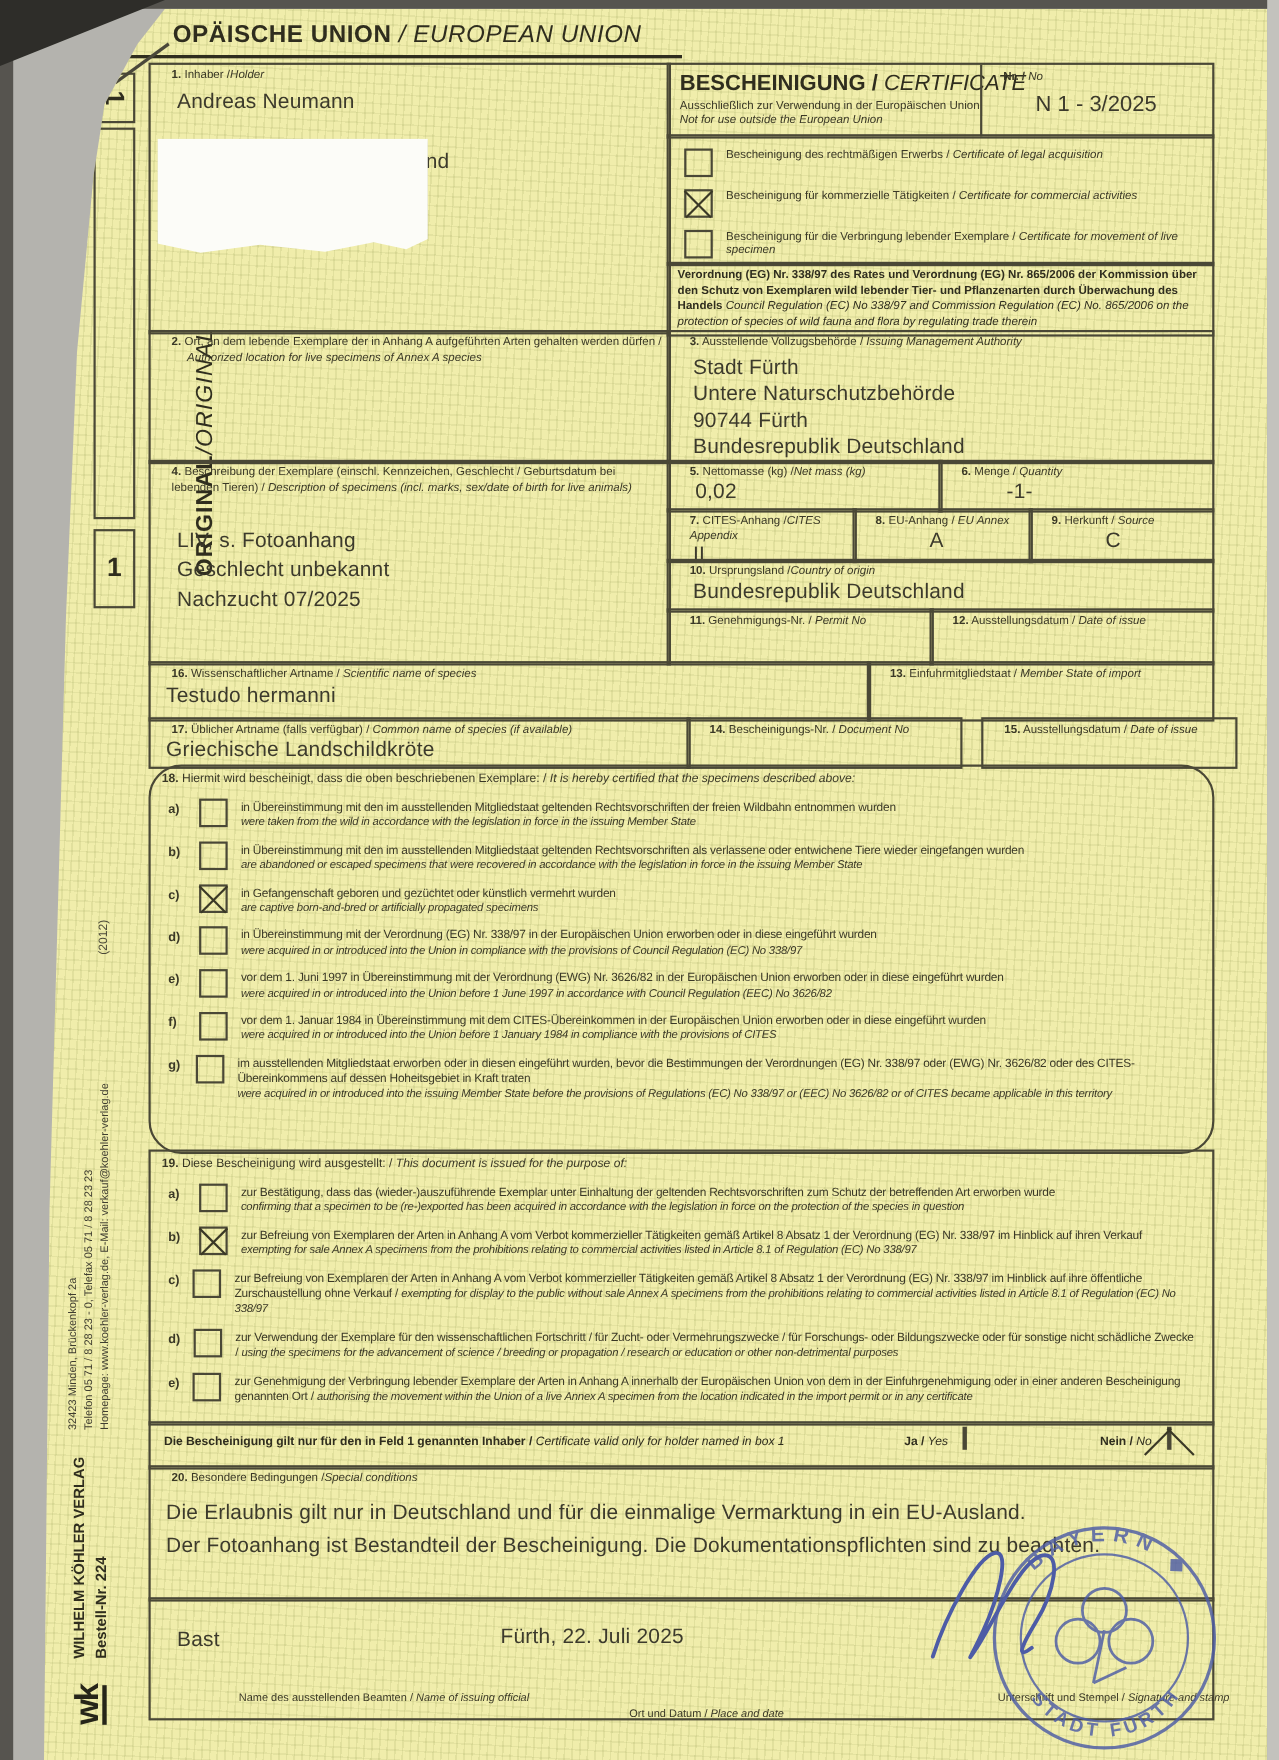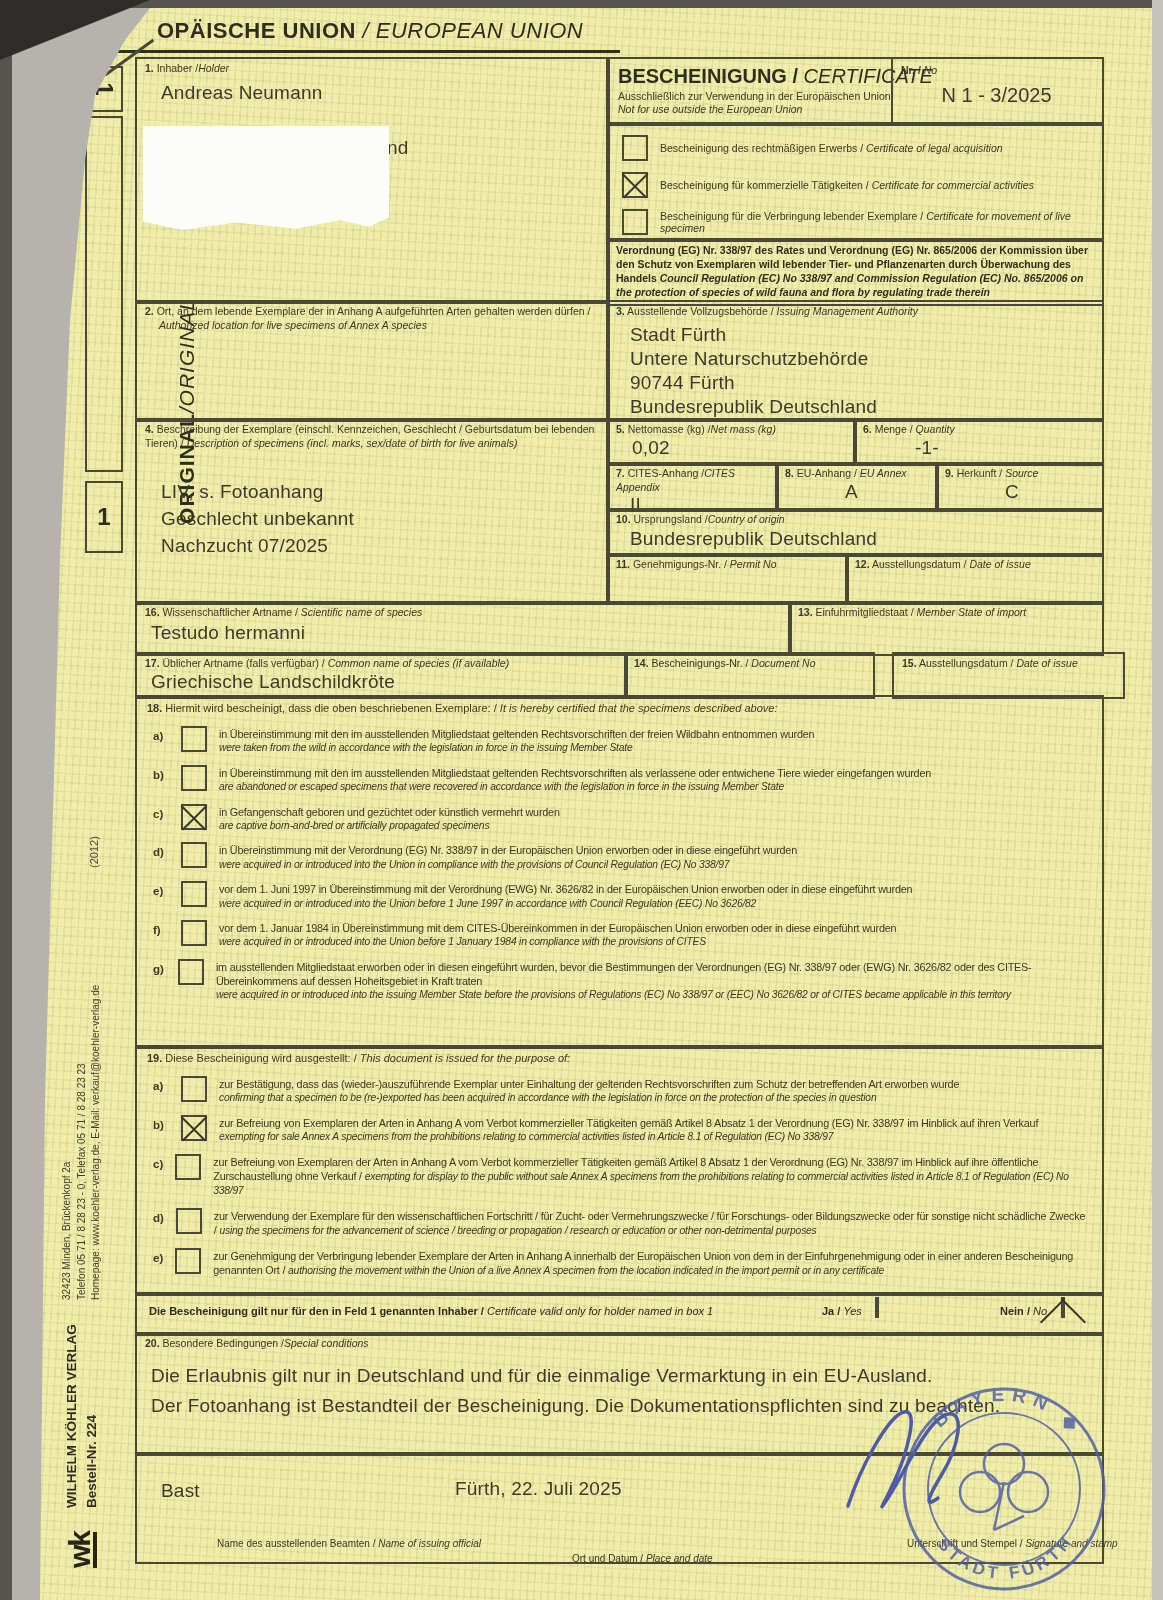--- a/index.html
+++ b/index.html
@@ -18,21 +18,21 @@
       repeating-linear-gradient(93deg, rgba(125,135,60,.13) 0 1.5px, rgba(0,0,0,0) 1.5px 7px),
       repeating-linear-gradient(3deg, rgba(120,130,60,.10) 0 1.5px, rgba(0,0,0,0) 1.5px 9px);
     clip-path:polygon(150px 8px,1152px 8px,1152px 1600px,40px 1600px,45px 1100px,60px 560px,70px 320px,85px 160px,95px 95px,125px 40px);
   }
   .edge-top{position:absolute;left:0;top:0;width:1163px;height:8px;background:#56544f;}
   .edge-left{position:absolute;left:0;top:0;width:12px;height:1600px;background:#56544f;}
   .corner-dark{position:absolute;left:0;top:0;width:150px;height:60px;background:#2e2d29;clip-path:polygon(0 0,100% 0,0 100%);}
   .rightstrip{position:absolute;left:1152px;top:0;width:11px;height:1600px;background:#c3c2bd;}
 
   .cell{position:absolute;border:2px solid var(--bd);}
-  .lab{font-size:10.5px;color:var(--ink);line-height:1.3;padding:3px 6px 0 8px;}
+  .lab{font-size:10.5px;color:var(--ink);line-height:1.3;padding:3px 6px 0 19px;}
   .lab .n{font-weight:bold;}
   .lab .i{font-style:italic;}
   .val{font-size:19px;color:var(--val);letter-spacing:.2px;}
   .vlines{line-height:27px;}
 
   .cb{position:relative;width:26px;height:26px;border:2px solid var(--bd);flex:none;box-sizing:border-box;}
   .cb.checked::before,.cb.checked::after{content:"";position:absolute;top:-1px;width:34px;height:2px;background:var(--ink);}
   .cb.checked::before{left:-1px;transform:rotate(45deg);transform-origin:0 0;}
   .cb.checked::after{right:-1px;transform:rotate(-45deg);transform-origin:100% 0;}
 
@@ -40,26 +40,26 @@
   .eu-title .b{font-weight:bold;}
   .eu-title .i{font-style:italic;}
   .eu-rule{position:absolute;left:90px;top:50px;width:530px;height:2.5px;background:#2f2d1e;}
 
   .cert-title{font-size:20px;color:#2f2d1e;padding:6px 8px 0 10px;}
   .cert-title .b{font-weight:bold;}
   .cert-title .i{font-style:italic;}
   .cert-sub{font-size:10.5px;color:var(--ink);padding:2px 0 0 10px;line-height:1.25;}
   .cert-sub .i{font-style:italic;}
   .nrcell{position:absolute;left:283px;top:0;bottom:0;width:207px;border-left:2px solid var(--bd);}
-  .ctype{display:flex;align-items:center;gap:12px;margin:11px 0 0 14px;}
+  .ctype{display:flex;align-items:flex-start;gap:12px;margin:11px 0 0 14px;}
   .ctype .t{font-size:10.5px;color:var(--ink);}
   .ctype .i{font-style:italic;}
   .reg{font-size:10.5px;line-height:1.32;color:#2f2d1e;padding:4px 8px;}
   .reg .b{font-weight:bold;}
-  .reg .i{font-style:italic;font-weight:bold;text-align:center;}
+  .reg .i{font-style:italic;font-weight:normal;text-align:center;}
 
   .chk-head{font-size:11px;color:var(--ink);padding:5px 8px 2px 10px;}
   .chk-head .n{font-weight:bold;}
   .chk-head .i{font-style:italic;}
   .chk-item{display:flex;gap:12px;margin:10px 14px 0 16px;align-items:flex-start;}
   .chk-letter{width:16px;font-size:11.5px;font-weight:bold;color:var(--ink);padding-top:4px;}
   .chk-text{font-size:10.8px;letter-spacing:-.2px;color:var(--ink);line-height:1.32;padding-top:1px;}
   .chk-text .de{display:block;}
   .chk-text .en{display:block;font-style:italic;font-size:10.3px;}
   .chk-text .de.inline,.chk-text .en.inline{display:inline;}
@@ -226,21 +226,21 @@
     </div>
     <div class="cell" style="left:624px;top:652px;width:247px;height:43px;">
       <div class="lab"><span class="n">14.</span> <span>Bescheinigungs-Nr. /</span> <span class="i">Document No</span></div>
       <div class="val"></div>
     </div>
     <div class="cell" style="left:892px;top:652px;width:229px;height:43px;">
       <div class="lab"><span class="n">15.</span> <span>Ausstellungsdatum /</span> <span class="i">Date of issue</span></div>
       <div class="val"></div>
     </div>
 
-    <div class="cell" style="left:135px;top:695px;width:965px;height:350px;overflow:hidden;">
+    <div class="cell" style="left:135px;top:695px;width:965px;height:350px;overflow:hidden;border-radius:30px;">
       <div class="chk-head"><span class="n">18.</span> <span>Hiermit wird bescheinigt, dass die oben beschriebenen Exemplare: /</span> <span class="i">It is hereby certified that the specimens described above:</span></div>
       <div id="list18">
   <div class="chk-item">
     <span class="chk-letter">a)</span>
     <span class="cb"></span>
     <div class="chk-text">
               <span class="de">in Übereinstimmung mit den im ausstellenden Mitgliedstaat geltenden Rechtsvorschriften der freien Wildbahn entnommen wurden</span>
               <span class="en">were taken from the wild in accordance with the legislation in force in the issuing Member State</span>
             </div>
   </div>

